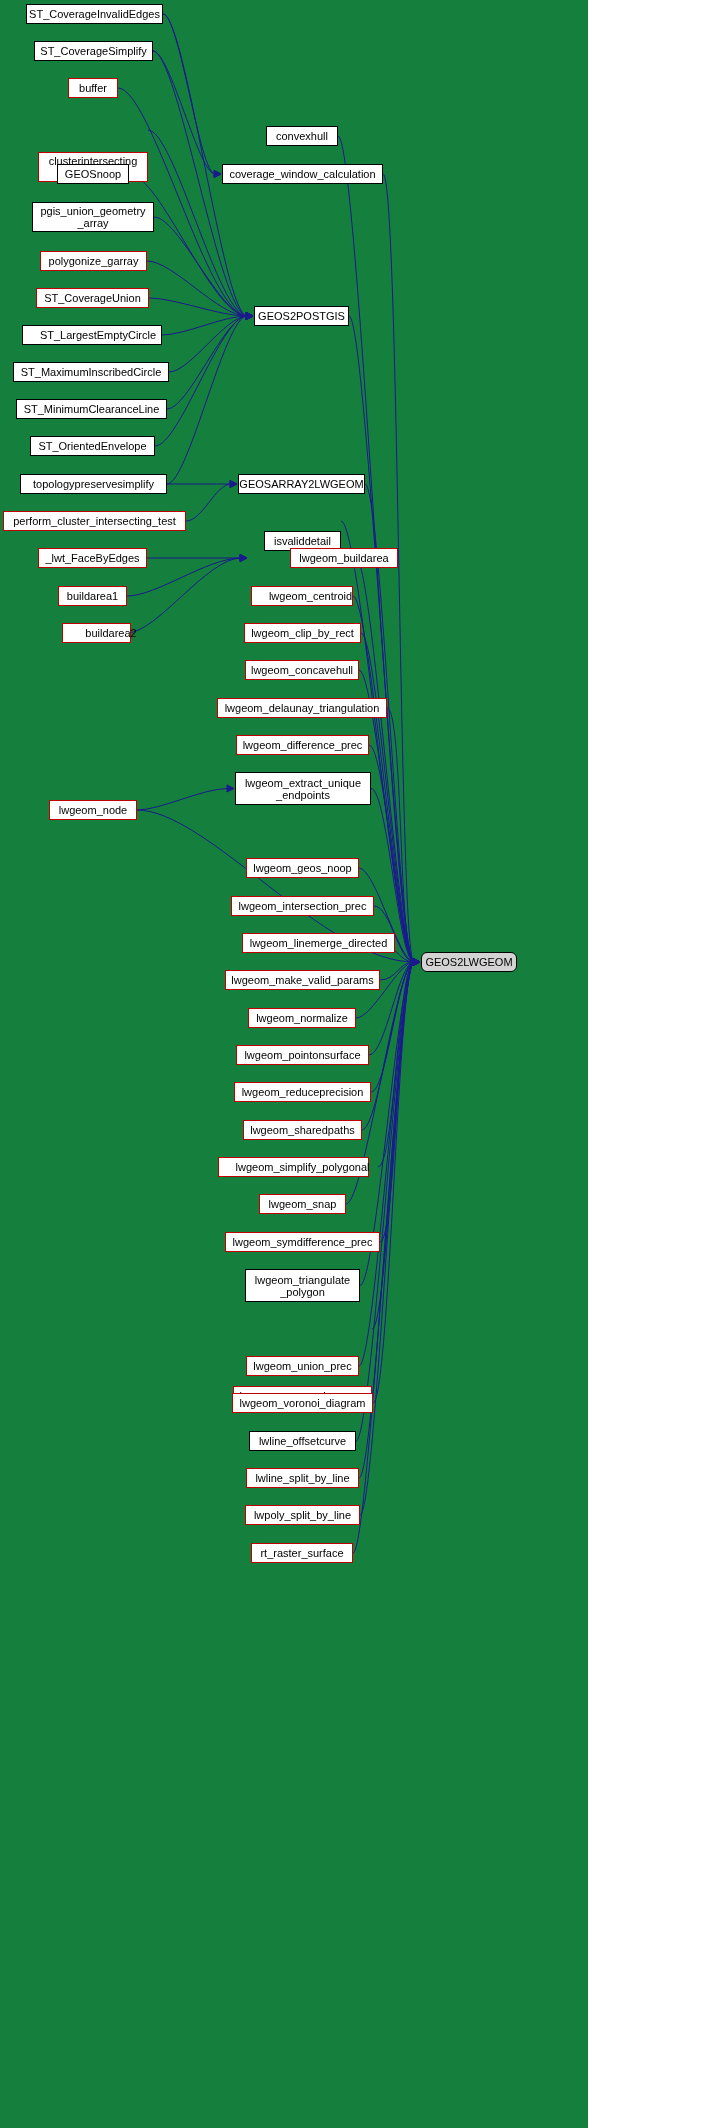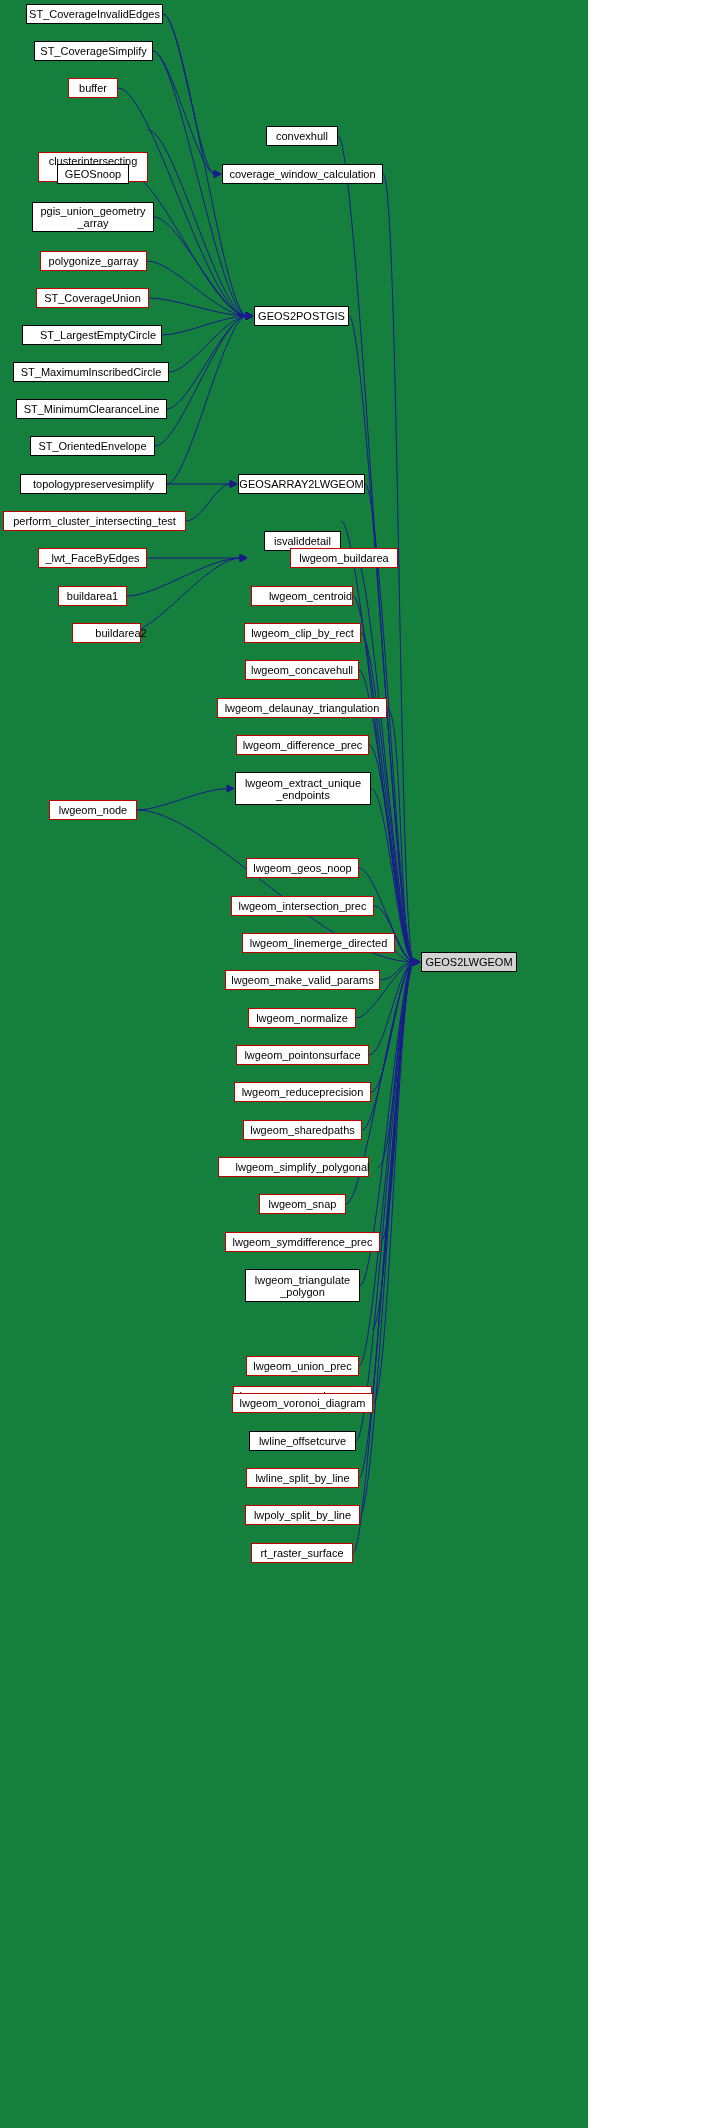--- a/index.html
+++ b/index.html
@@ -181,21 +181,21 @@
       <div class="node " style="left: 40px; top: 251px; width: 107px; height: 20px;">polygonize_garray</div>
       <div class="node " style="left: 36px; top: 288px; width: 113px; height: 20px;">ST_CoverageUnion</div>
       <div class="node black" style="left: 22px; top: 325px; width: 140px; height: 20px; padding-left: 15px;">ST_LargestEmptyCircle</div>
       <div class="node black" style="left: 13px; top: 362px; width: 156px; height: 20px;">ST_MaximumInscribedCircle</div>
       <div class="node black" style="left: 16px; top: 399px; width: 151px; height: 20px;">ST_MinimumClearanceLine</div>
       <div class="node black" style="left: 30px; top: 436px; width: 125px; height: 20px;">ST_OrientedEnvelope</div>
       <div class="node black" style="left: 20px; top: 474px; width: 147px; height: 20px;">topologypreservesimplify</div>
       <div class="node " style="left: 3px; top: 511px; width: 183px; height: 20px;">perform_cluster_intersecting_test</div>
       <div class="node " style="left: 38px; top: 548px; width: 109px; height: 20px;">_lwt_FaceByEdges</div>
       <div class="node " style="left: 58px; top: 586px; width: 69px; height: 20px;">buildarea1</div>
-      <div class="node " style="left: 72px; top: 623px; width: 69px; height: 20px; padding-left: 32px;">buildarea2</div>
+      <div class="node " style="left: 62px; top: 623px; width: 69px; height: 20px; padding-left: 32px;">buildarea2</div>
       <div class="node " style="left: 49px; top: 800px; width: 88px; height: 20px;">lwgeom_node</div>
       <div class="node black" style="left: 266px; top: 126px; width: 72px; height: 20px;">convexhull</div>
       <div class="node black" style="left: 222px; top: 164px; width: 161px; height: 20px;">coverage_window_calculation</div>
       <div class="node black" style="left: 254px; top: 306px; width: 95px; height: 20px;">GEOS2POSTGIS</div>
       <div class="node black" style="left: 238px; top: 474px; width: 127px; height: 20px;">GEOSARRAY2LWGEOM</div>
       <div class="node black" style="left: 264px; top: 511px; width: 77px; height: 20px; margin-top: 20px;">isvaliddetail</div>
       <div class="node " style="left: 250px; top: 548px; width: 108px; height: 20px; margin-left: 40px;">lwgeom_buildarea</div>
       <div class="node " style="left: 251px; top: 586px; width: 102px; height: 20px; padding-left: 20px;">lwgeom_centroid</div>
       <div class="node " style="left: 244px; top: 623px; width: 117px; height: 20px;">lwgeom_clip_by_rect</div>
       <div class="node " style="left: 245px; top: 660px; width: 114px; height: 20px;">lwgeom_concavehull</div>
@@ -216,15 +216,15 @@
       <div class="node " style="left: 225px; top: 1232px; width: 155px; height: 20px;">lwgeom_symdifference_prec</div>
       <div class="node black" style="left: 245px; top: 1269px; width: 115px; height: 33px;">lwgeom_triangulate
 _polygon</div>
       <div class="node " style="left: 233px; top: 1386px; width: 139px; height: 20px;">lwgeom_unaryunion_prec</div>
       <div class="node " style="left: 246px; top: 1356px; width: 113px; height: 20px;">lwgeom_union_prec</div>
       <div class="node " style="left: 232px; top: 1393px; width: 141px; height: 20px;">lwgeom_voronoi_diagram</div>
       <div class="node black" style="left: 249px; top: 1431px; width: 107px; height: 20px;">lwline_offsetcurve</div>
       <div class="node " style="left: 246px; top: 1468px; width: 113px; height: 20px;">lwline_split_by_line</div>
       <div class="node " style="left: 245px; top: 1505px; width: 115px; height: 20px;">lwpoly_split_by_line</div>
       <div class="node " style="left: 251px; top: 1543px; width: 102px; height: 20px;">rt_raster_surface</div>
-      <div class="node current" style="left: 421px; top: 952px; width: 96px; height: 20px;">GEOS2LWGEOM</div>
+      <div class="node current" style="left: 421px; top: 952px; width: 96px; height: 20px; border-radius: 6px;">GEOS2LWGEOM</div>
     </div>
 </div>
 
 </body></html>

